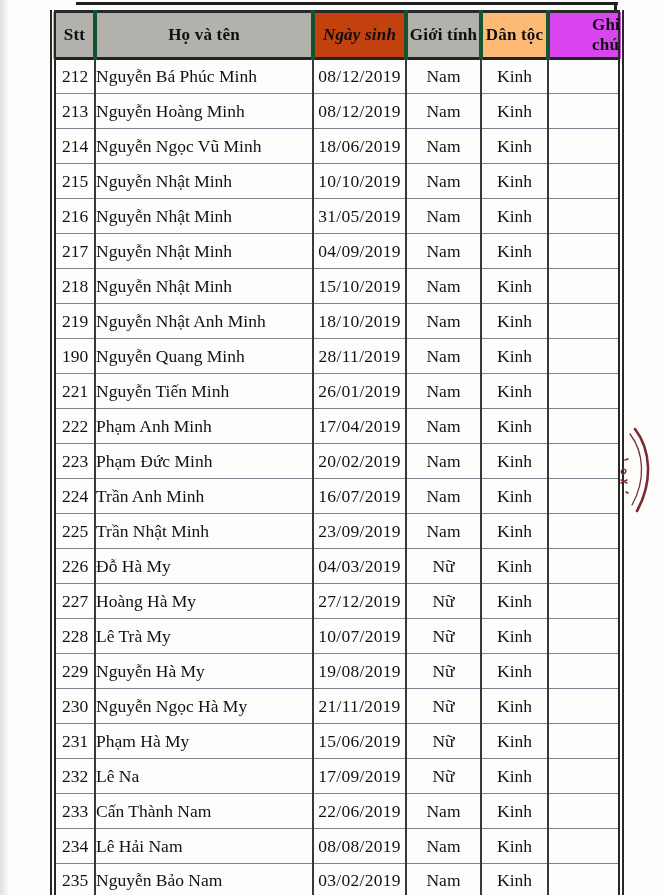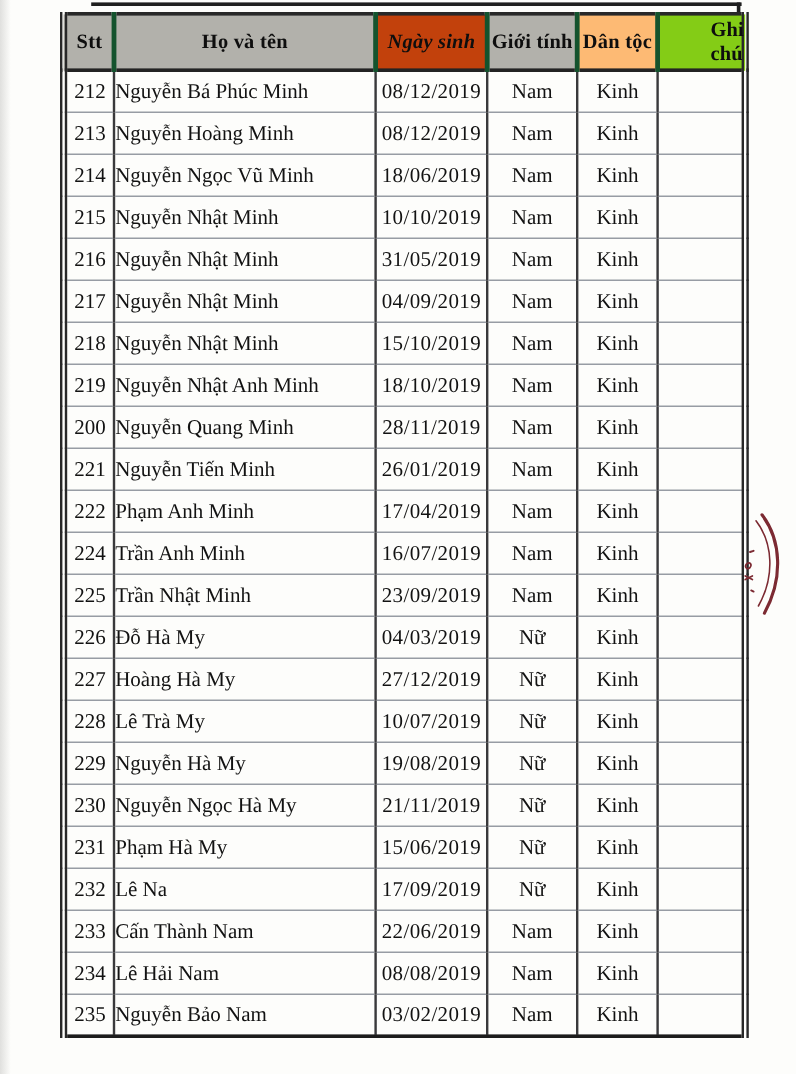--- a/index.html
+++ b/index.html
@@ -104,21 +104,21 @@
       <col style="width:67px">
       <col style="width:73px">
     </colgroup>
     <thead>
       <tr>
           <th style="background: rgb(178, 177, 171);">Stt</th>
           <th style="background: rgb(178, 177, 171);">Họ và tên</th>
           <th style="background: #c2410c; font-style: italic;">Ngày sinh</th>
           <th style="background: rgb(178, 177, 171);">Giới tính</th>
           <th style="background: #fdba74;">Dân tộc</th>
-          <th style="background: #84cc16; padding-left: 42px;">Ghi chú</th>
+          <th style="background: #d946ef; padding-left: 42px;">Ghi chú</th>
         </tr>
     </thead>
     <tbody>
         <tr>
           <td class="col-stt">212</td>
           <td class="col-name">Nguyễn Bá Phúc Minh</td>
           <td class="col-dob">08/12/2019</td>
           <td class="col-gender">Nam</td>
           <td class="col-ethnicity">Kinh</td>
           <td class="col-note"></td>
@@ -173,39 +173,47 @@
         </tr>
         <tr>
           <td class="col-stt">219</td>
           <td class="col-name">Nguyễn Nhật Anh Minh</td>
           <td class="col-dob">18/10/2019</td>
           <td class="col-gender">Nam</td>
           <td class="col-ethnicity">Kinh</td>
           <td class="col-note"></td>
         </tr>
         <tr>
-          <td class="col-stt">200</td>
+          <td class="col-stt">190</td>
           <td class="col-name">Nguyễn Quang Minh</td>
           <td class="col-dob">28/11/2019</td>
           <td class="col-gender">Nam</td>
           <td class="col-ethnicity">Kinh</td>
           <td class="col-note"></td>
         </tr>
         <tr>
           <td class="col-stt">221</td>
           <td class="col-name">Nguyễn Tiến Minh</td>
           <td class="col-dob">26/01/2019</td>
           <td class="col-gender">Nam</td>
           <td class="col-ethnicity">Kinh</td>
           <td class="col-note"></td>
         </tr>
         <tr>
           <td class="col-stt">222</td>
           <td class="col-name">Phạm Anh Minh</td>
           <td class="col-dob">17/04/2019</td>
+          <td class="col-gender">Nam</td>
+          <td class="col-ethnicity">Kinh</td>
+          <td class="col-note"></td>
+        </tr>
+        <tr>
+          <td class="col-stt">223</td>
+          <td class="col-name">Phạm Đức Minh</td>
+          <td class="col-dob">20/02/2019</td>
           <td class="col-gender">Nam</td>
           <td class="col-ethnicity">Kinh</td>
           <td class="col-note"></td>
         </tr>
         <tr>
           <td class="col-stt">224</td>
           <td class="col-name">Trần Anh Minh</td>
           <td class="col-dob">16/07/2019</td>
           <td class="col-gender">Nam</td>
           <td class="col-ethnicity">Kinh</td>

